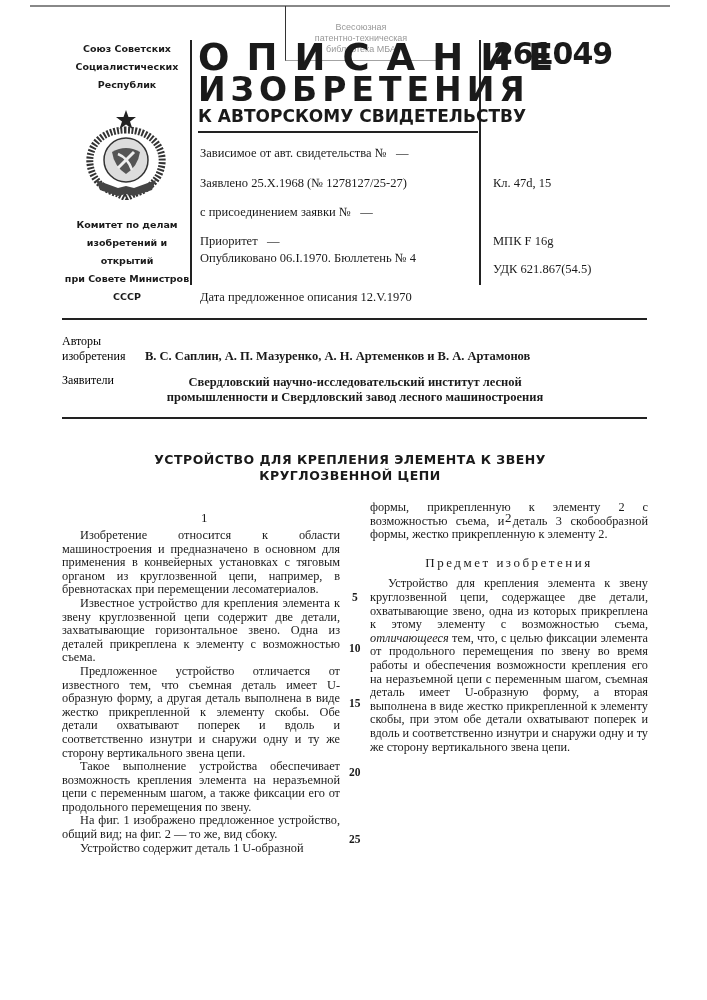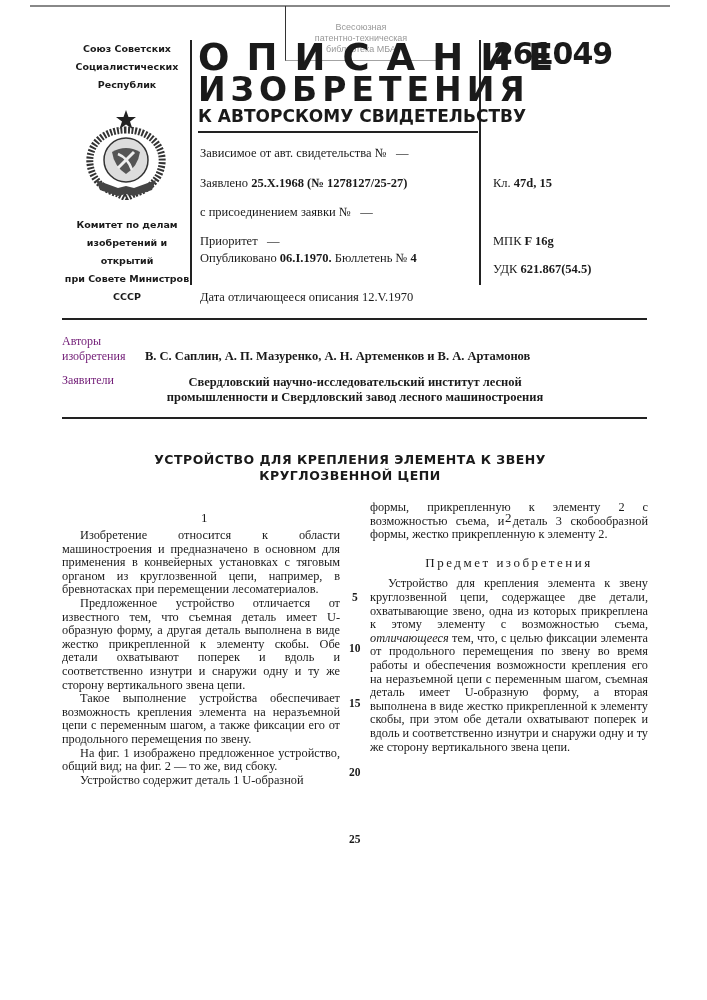--- a/index.html
+++ b/index.html
@@ -10,25 +10,25 @@
   .stamp div { white-space: nowrap; }
   .left-org { left: 62px; width: 130px; text-align: center; font-family: "DejaVu Sans", sans-serif; font-weight: bold; font-size: 9.5px; line-height: 18px; }
   .emblem { left: 82px; top: 108px; width: 88px; height: 92px; }
   .vline1 { left: 190px; top: 40px; width: 2px; height: 245px; background: #222; }
   .vline2 { left: 479px; top: 40px; width: 2px; height: 245px; background: #222; }
   .title1 { left: 198px; top: 38px; width: 280px; font-family: "DejaVu Sans", sans-serif; font-weight: bold; font-size: 37px; letter-spacing: 17px; line-height: 40px; white-space: nowrap; }
   .title2 { left: 198px; top: 72px; width: 284px; font-family: "DejaVu Sans", sans-serif; font-weight: bold; font-size: 33px; letter-spacing: 5px; line-height: 36px; white-space: nowrap; }
   .subtitle { left: 198px; top: 106px; width: 280px; font-family: "DejaVu Sans", sans-serif; font-weight: bold; font-size: 17px; text-align: center; border-bottom: 2px solid #222; padding-bottom: 5px; white-space: nowrap; }
   .patno { left: 493px; top: 36px; font-family: "DejaVu Sans", sans-serif; font-weight: bold; font-size: 30px; letter-spacing: -1px; }
   .meta { left: 200px; font-size: 12.5px; white-space: nowrap; }
-  .meta b, .rmeta b { font-weight: bold; }
+  .meta b, .rmeta b { font-weight: normal; }
   .rmeta { left: 493px; font-size: 12.5px; white-space: nowrap; }
   .hr1 { left: 62px; top: 318px; width: 585px; height: 2px; background: #222; }
   .hr2 { left: 62px; top: 417px; width: 585px; height: 2px; background: #222; }
-  .lbl { left: 62px; font-size: 12px; color: #701a75; }
+  .lbl { left: 62px; font-size: 12px; color: #000000; }
   .authors { left: 145px; top: 349px; font-size: 12.5px; font-weight: bold; white-space: nowrap; }
   .applicant { left: 145px; top: 375px; width: 420px; text-align: center; font-size: 12.5px; font-weight: bold; line-height: 15px; }
   .doctitle { left: 100px; top: 452px; width: 500px; text-align: center; font-family: "DejaVu Sans", sans-serif; font-weight: bold; font-size: 12.5px; letter-spacing: 0.5px; line-height: 16px; }
   .colnum { font-size: 13px; }
   .col { width: 278px; font-size: 12.3px; line-height: 13.6px; text-align: justify; }
   .col p { margin: 0; text-indent: 18px; }
   .col p.noind { text-indent: 0; }
   .linenum { left: 352px; font-size: 11.5px; font-weight: bold; }
   .section-head { font-size: 13px; letter-spacing: 2.5px; text-align: center; text-indent: 0 !important; margin: 14px 0 8px !important; }
   i { font-style: italic; }
@@ -86,21 +86,21 @@
 <div class="abs meta" style="top:205px;">
   <span>с присоединением заявки №</span>&nbsp;&nbsp;&nbsp;<span>—</span>
 </div>
 <div class="abs meta" style="top:234px;">
   <span>Приоритет</span>&nbsp;&nbsp;&nbsp;<span>—</span>
 </div>
 <div class="abs meta" style="top:251px;">
   <span>Опубликовано</span> <b>06.I.1970.</b> <span>Бюллетень №</span> <b>4</b>
 </div>
 <div class="abs meta" style="top:290px;">
-  <span>Дата отличающееся описания</span> <span>12.V.1970</span>
+  <span>Дата предложенное описания</span> <span>12.V.1970</span>
 </div>
 
 <div class="abs rmeta" style="top:176px;">
   <span>Кл.</span> <b>47d, 15</b>
 </div>
 <div class="abs rmeta" style="top:234px;">
   <span>МПК</span> <b>F 16g</b>
 </div>
 <div class="abs rmeta" style="top:262px;">
   <span>УДК</span> <b>621.867(54.5)</b>
@@ -125,20 +125,21 @@
 <div class="abs doctitle">
   <div>УСТРОЙСТВО ДЛЯ КРЕПЛЕНИЯ ЭЛЕМЕНТА К ЗВЕНУ</div>
   <div>КРУГЛОЗВЕННОЙ ЦЕПИ</div>
 </div>
 
 <div class="abs colnum" style="left:201px; top:510px;">1</div>
 <div class="abs colnum" style="left:505px; top:510px;">2</div>
 
 <div class="abs col" style="left:62px; top:529px;">
   <p>Изобретение относится к области машиностроения и предназначено в основном для применения в конвейерных установках с тяговым органом из круглозвенной цепи, например, в бревнотасках при перемещении лесоматериалов.</p>
+  <p>Известное устройство для крепления элемента к звену круглозвенной цепи содержит две детали, захватывающие горизонтальное звено. Одна из деталей прикреплена к элементу с возможностью съема.</p>
   <p>Предложенное устройство отличается от известного тем, что съемная деталь имеет U-образную форму, а другая деталь выполнена в виде жестко прикрепленной к элементу скобы. Обе детали охватывают поперек и вдоль и соответственно изнутри и снаружи одну и ту же сторону вертикального звена цепи.</p>
   <p>Такое выполнение устройства обеспечивает возможность крепления элемента на неразъемной цепи с переменным шагом, а также фиксации его от продольного перемещения по звену.</p>
   <p>На фиг. 1 изображено предложенное устройство, общий вид; на фиг. 2 — то же, вид сбоку.</p>
   <p>Устройство содержит деталь 1 U-образной</p>
 </div>
 
 <div class="abs linenum" style="top:591px;">5</div>
 <div class="abs linenum" style="top:642px; left:349px;">10</div>
 <div class="abs linenum" style="top:697px; left:349px;">15</div>
 <div class="abs linenum" style="top:766px; left:349px;text-align:right;">20</div>

